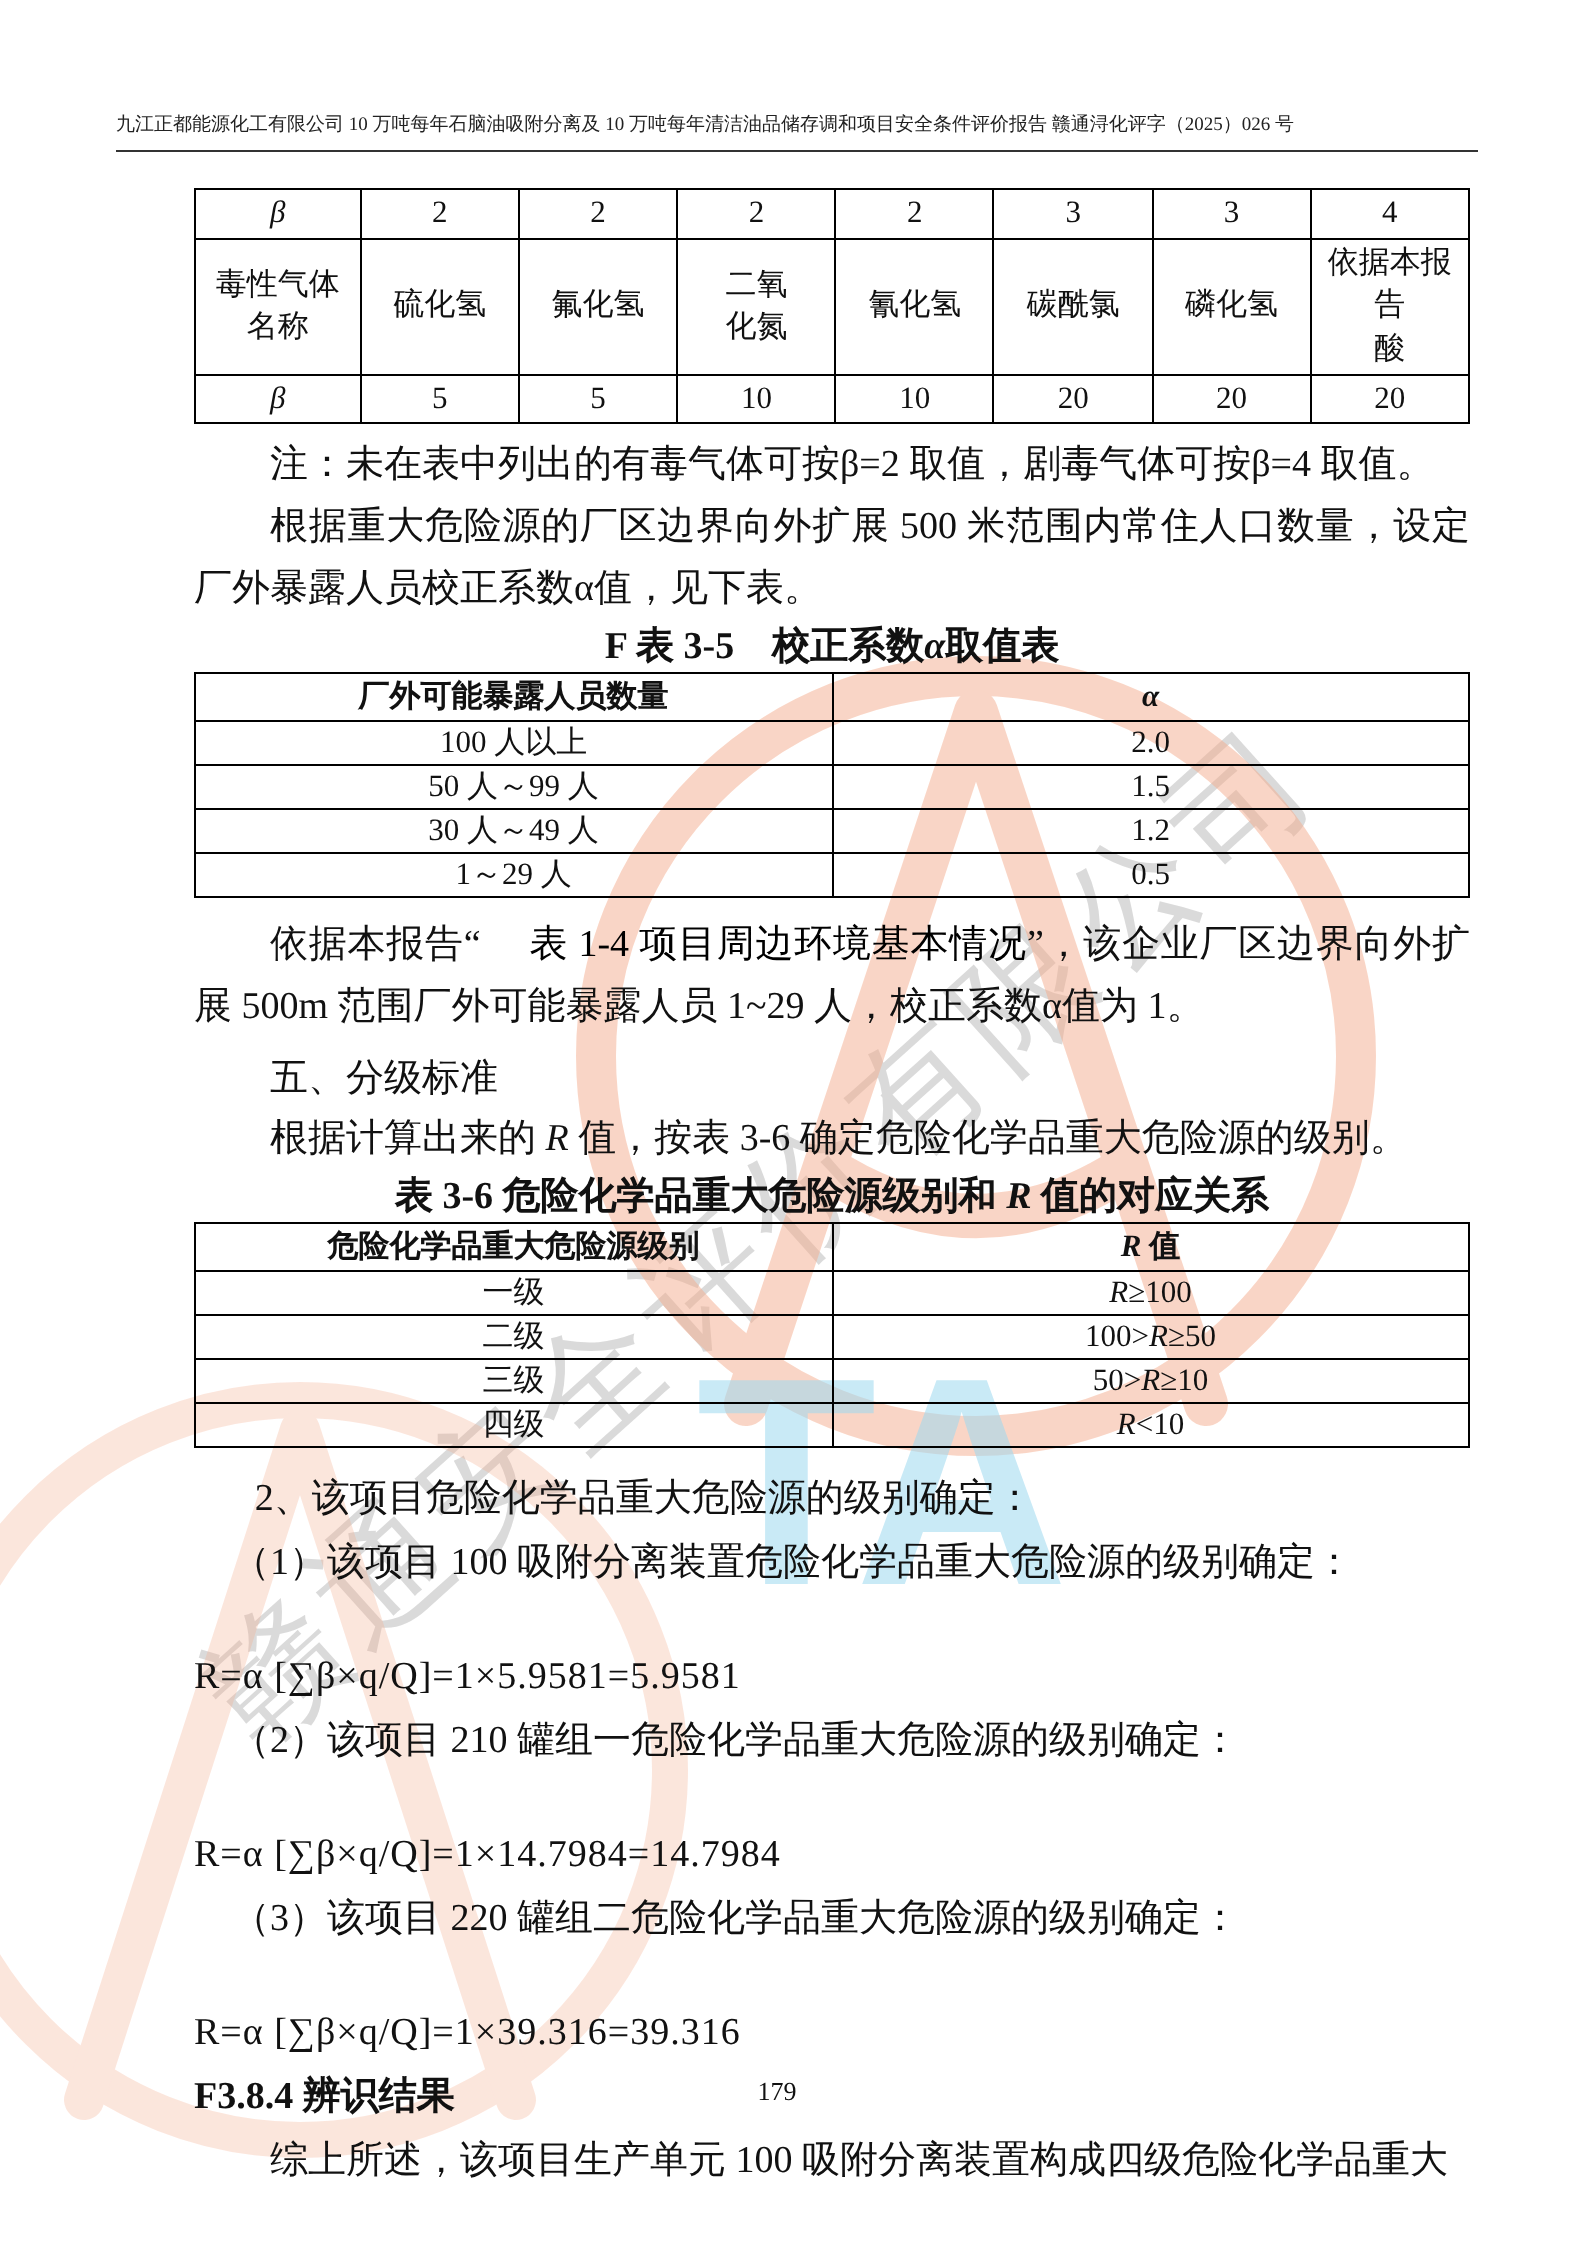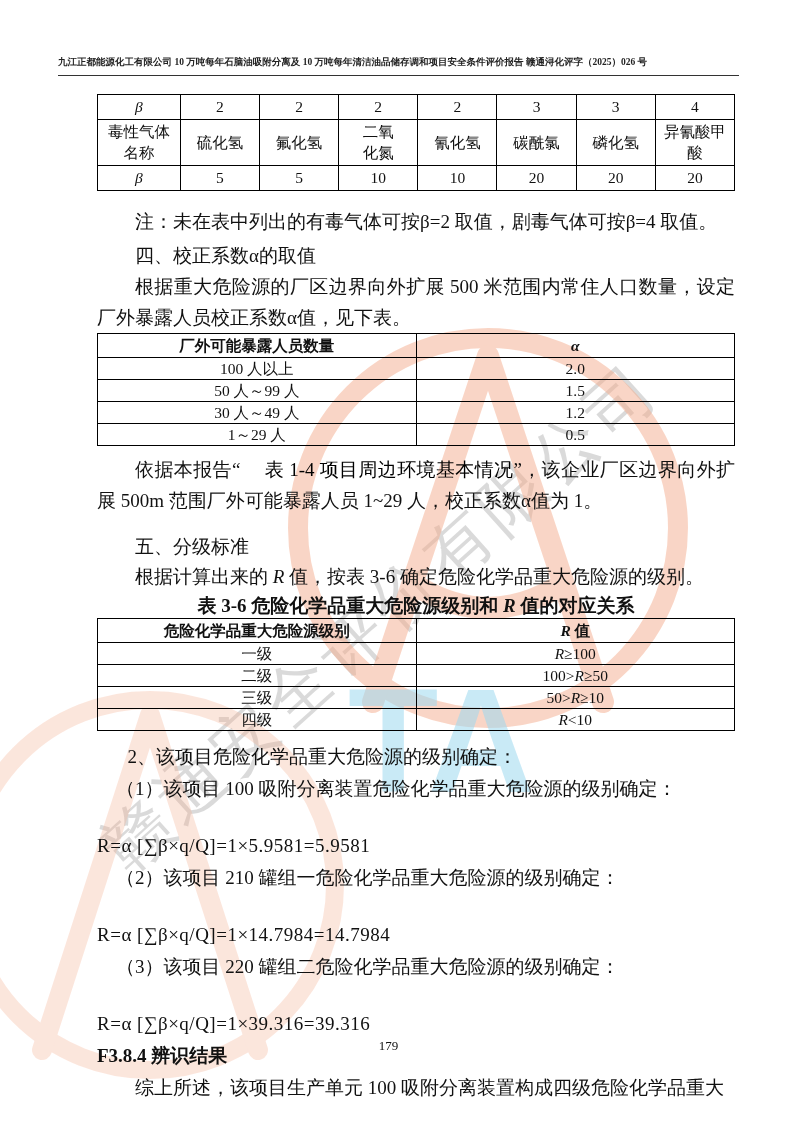--- a/index.html
+++ b/index.html
@@ -3,36 +3,36 @@
 <meta charset="utf-8">
 <style>
   html,body{margin:0;padding:0;background:#ffffff;}
   .page{
     position:relative;width:793px;height:1122px;background:#fff;overflow:hidden;
     font-family:"Liberation Serif","DejaVu Serif",serif;color:#111;
   }
   .wm{position:absolute;left:0;top:0;z-index:0;pointer-events:none;}
   .doc-header{
     position:absolute;left:58px;right:54px;top:56px;z-index:1;
-    font-size:9.5px;font-weight:700;color:#222;white-space:nowrap;
+    font-size:9.5px;font-weight:400;color:#222;white-space:nowrap;
     padding-bottom:6px;border-bottom:1px solid #333;letter-spacing:0px;
   }
   .content{position:absolute;left:97px;width:638px;top:0;z-index:1;}
   table{border-collapse:collapse;width:100%;table-layout:fixed;background:transparent;}
   td{border:1px solid #000;text-align:center;vertical-align:middle;padding:1px 2px;}
   .gas-table{margin-top:94px;font-size:15.5px;}
   .gas-table td{line-height:1.4;white-space:pre-line;}
   .gas-table col.c0{width:13%;}
   .it{font-style:italic;}
   .body{margin:0;font-size:19px;line-height:30px;text-align:justify;}
   .para2{line-height:31px;}
   .ind{text-indent:2em;}
   .ind16{text-indent:1.6em;}
   .ind1{text-indent:1em;}
-  .mt6{margin-top:16px;} .mt4{margin-top:4px;} .mt8{margin-top:8px;} .mt10{margin-top:10px;}
+  .mt6{margin-top:6px;} .mt4{margin-top:4px;} .mt8{margin-top:8px;} .mt10{margin-top:10px;}
   .tbl-title{margin:2px 0 0 0;font-size:19px;font-weight:bold;text-align:center;line-height:24px;}
   .val-table{font-size:15.5px;}
   .val-table td{height:19px;line-height:19px;}
   .val-table tr.hd td{font-weight:bold;height:21px;}
   .xref{color:#000000;text-decoration:none;cursor:pointer;margin-left:24px;}
   .formula{line-height:32px;letter-spacing:0.5px;margin-top:25px;}
   .fline{line-height:32px;}
   .result-head{font-weight:bold;}
   .page-number{
     position:absolute;left:0;right:16px;top:1038px;z-index:1;
@@ -86,42 +86,44 @@
       <tr>
         <td>毒性气体
 名称</td>
         <td>硫化氢</td>
         <td>氟化氢</td>
         <td>二氧
 化氮</td>
         <td>氰化氢</td>
         <td>碳酰氯</td>
         <td>磷化氢</td>
-        <td>异氰酸甲
+        <td>依据本报告
 酸</td>
       </tr>
       <tr>
         <td class="it">β</td>
         <td>5</td>
         <td>5</td>
         <td>10</td>
         <td>10</td>
         <td>20</td>
         <td>20</td>
         <td>20</td>
       </tr>
     </tbody>
       </table>
 
     <p class="body ind mt6">注：未在表中列出的有毒气体可按β=2 取值，剧毒气体可按β=4 取值。</p>
 
-    <p class="body ind mt4">四、校正系数α的取值</p>
 
     <p class="body para2 ind">根据重大危险源的厂区边界向外扩展 500 米范围内常住人口数量，设定厂外暴露人员校正系数α值，见下表。</p>
 
+    <h3 class="tbl-title">
+      <span>F 表 3-5　校正系数</span><i>α</i><span>取值表</span>
+    </h3>
 
     <table class="val-table">
       <tbody>
           <tr class="hd">
         <td>厂外可能暴露人员数量</td>
         <td class="it">α</td>
       </tr>
       <tr>
         <td>100 人以上</td>
         <td>2.0</td>

